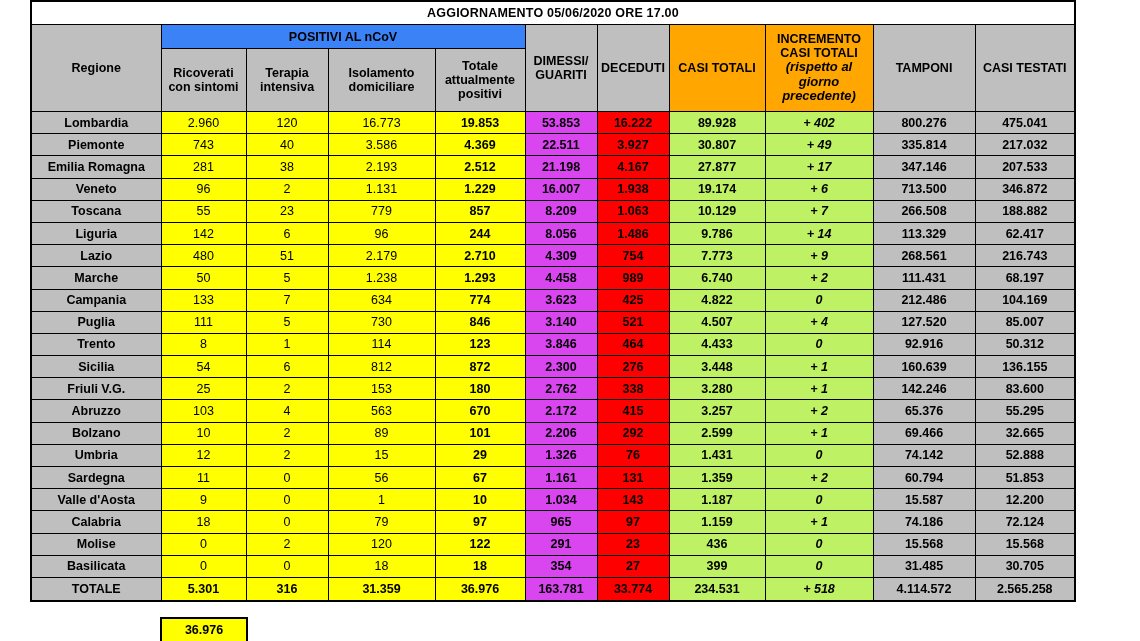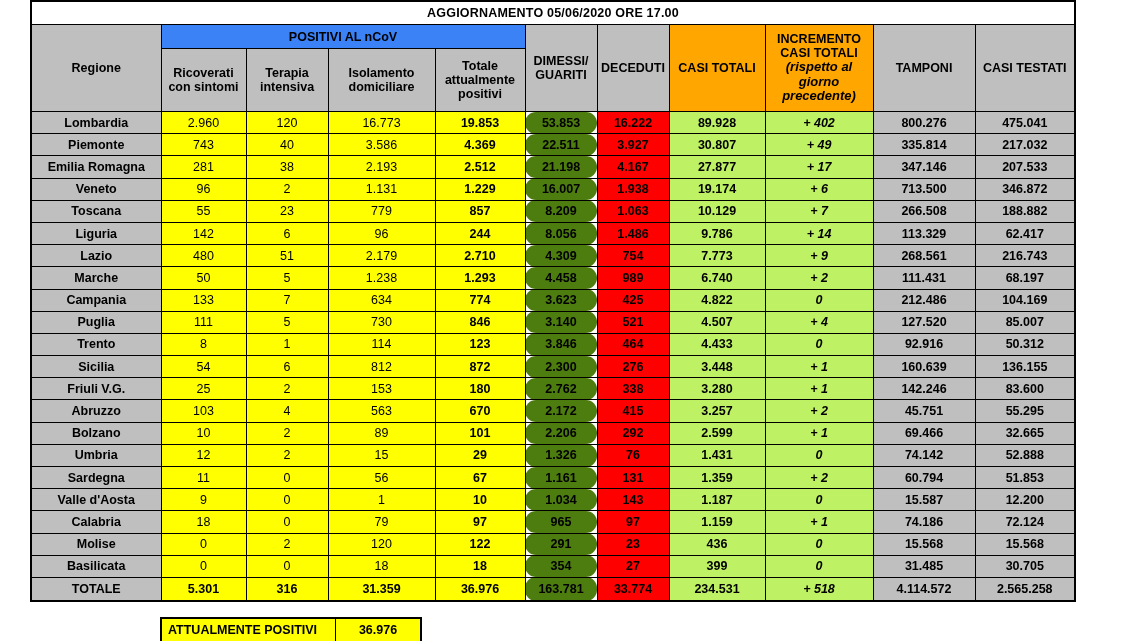--- a/index.html
+++ b/index.html
@@ -79,21 +79,21 @@
   .hdr-inc i { font-size: 13px; font-style: italic; font-weight: bold; display:block;text-align:center; }
 
   td.region {
     background: #bfbfbf;
     font-weight: bold;
     font-size: 12.5px;
     height: 21.2px;
   }
   td.yellow { background: #ffff00; font-weight: bold; }
   td.yellow.norm { font-weight: normal; }
-  td.green { background: #4d7c0f; font-weight: bold; border-radius: 11px; }
+  td.green { background: #d946ef; font-weight: bold; }
   td.red { background: #ff0000; font-weight: bold; }
   td.orange { background: #bef264; font-weight: bold; }
   td.orange.inc { font-style: italic; font-weight: bold; }
   td.grey { background: #bfbfbf; font-weight: bold; margin-left: 34px; }
   td.row-total { height: 22px; }
 
   .legend {
     position: absolute;
     left: 160px;
     top: 617px;
@@ -354,21 +354,21 @@
         <tr>
           <td class="region">Abruzzo</td>
           <td class="yellow norm">103</td>
           <td class="yellow norm">4</td>
           <td class="yellow norm">563</td>
           <td class="yellow">670</td>
           <td class="green">2.172</td>
           <td class="red">415</td>
           <td class="orange">3.257</td>
           <td class="orange inc">+ 2</td>
-          <td class="grey">45.751</td>
+          <td class="grey">65.376</td>
           <td class="grey">55.295</td>
         </tr>
         <tr>
           <td class="region">Bolzano</td>
           <td class="yellow norm">10</td>
           <td class="yellow norm">2</td>
           <td class="yellow norm">89</td>
           <td class="yellow">101</td>
           <td class="green">2.206</td>
           <td class="red">292</td>
@@ -465,17 +465,16 @@
           <td class="red row-total">33.774</td>
           <td class="orange row-total">234.531</td>
           <td class="orange inc row-total">+ 518</td>
           <td class="grey row-total">4.114.572</td>
           <td class="grey row-total">2.565.258</td>
         </tr>
       </tbody>
   </table>
 
   <div class="legend">
-    <div class="lbl">ATTUALMENTE POSITIVI</div>
     <div class="val">36.976</div>
   </div>
 
 </div>
 
 </body></html>

